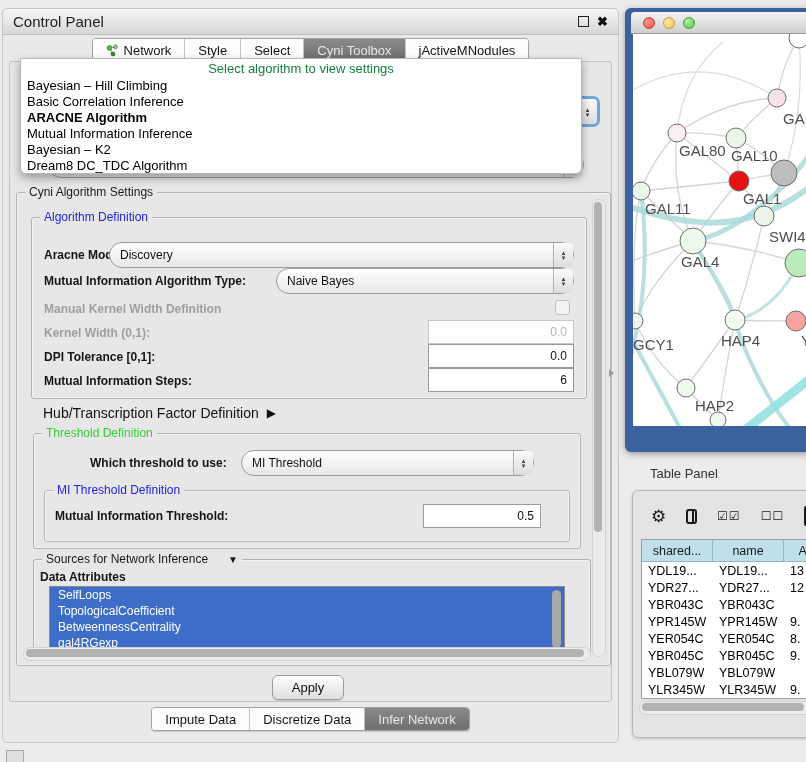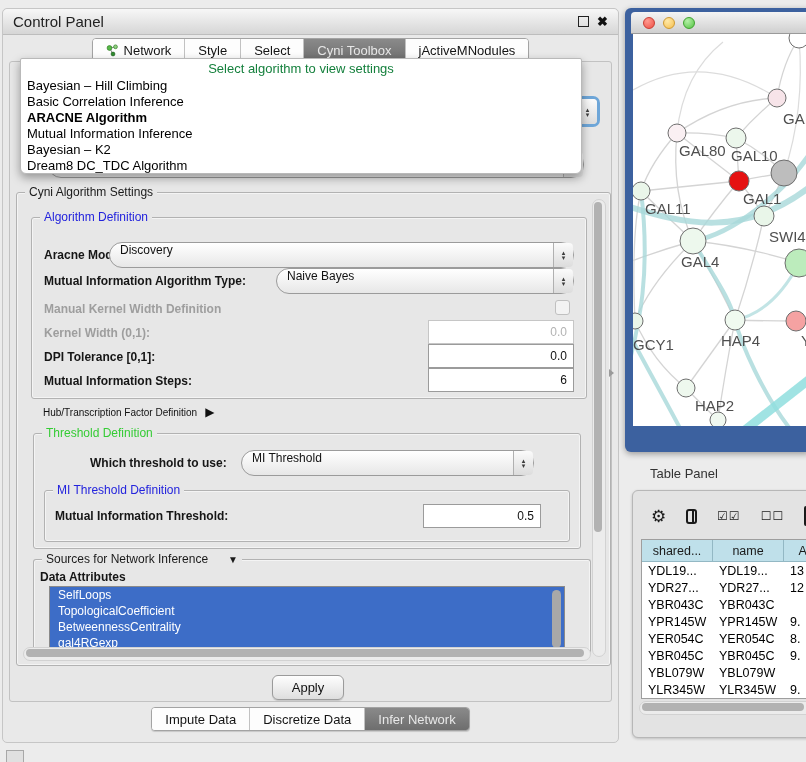--- a/index.html
+++ b/index.html
@@ -24,21 +24,21 @@
       background:#fff;height:22px;box-shadow:0 1px 1px rgba(0,0,0,.15);}
   .seg{display:flex;align-items:center;gap:5px;padding:0 13px;font-size:13px;
       color:#141414;border-right:1px solid #c2c2c2;background:#fdfdfd;white-space:nowrap;}
   .seg:last-child{border-right:none;}
   .seg.sel{background:linear-gradient(#8a8a8a,#6e6e6e);color:#e8e8e8;}
 
   .cp-content{left:6px;top:52px;width:601px;height:639px;background:#e7e7e7;
       border:1px solid #c2c2c2;border-radius:3px;}
 
   
-  .combo{display:flex;border:1px solid #9b9b9b;border-radius:13px;
+  .combo{display:flex;align-items:center;border:1px solid #9b9b9b;border-radius:13px;
       background:linear-gradient(#ffffff,#e7e7e7);font-size:12px;box-sizing:border-box;gap:22px;}
   .combo .cval{padding-left:10px;color:#111;white-space:nowrap;overflow:hidden;}
   .combo .cval.ghost{color:#a8a8a8;}
   .stepper{margin-left:auto;width:19px;align-self:stretch;border-left:1px solid #b0b0b0;
       background:linear-gradient(#fbfbfb,#dcdcdc);border-radius:0 4px 4px 0;
       display:flex;flex-direction:column;align-items:center;justify-content:center;
       font-size:7px;line-height:5px;color:#3c3c3c;}
   .stepper.focus{box-shadow:0 0 0 3px #6ea6d8;border-radius:4px;}
   .tfield{border:1px solid #9b9b9b;background:#fff;font-size:12px;box-sizing:border-box;
       display:flex;align-items:center;justify-content:flex-end;padding:0 6px;color:#111;}
@@ -216,21 +216,21 @@
               <span>0.0</span>
             </div>
 
           <span class="abs blabel" style="left:12px;top:156px;">Mutual Information Steps:</span>
           <div class="abs tfield" style="left:396px;top:150px;width:146px;height:24px;">
               <span>6</span>
             </div>
         </div>
 
         <div class="abs" style="left:26px;top:212px;display:flex;align-items:center;gap:8px;">
-          <span style="font-size:10px;color:#111;">Hub/Transcription Factor Definition</span>
+          <span style="font-size:14px;color:#111;">Hub/Transcription Factor Definition</span>
           <span style="font-size:12px;color:#111;">▶</span>
         </div>
 
         <div class="abs group" style="left:16px;top:240px;width:546px;height:114px;">
           <span class="gtitle green">Threshold Definition</span>
 
           <span class="abs blabel" style="left:56px;top:22px;">Which threshold to use:</span>
           <div class="abs combo" style="left:207px;top:16px;width:293px;height:26px;">
             <span class="cval">MI Threshold</span>
             <span class="stepper">

